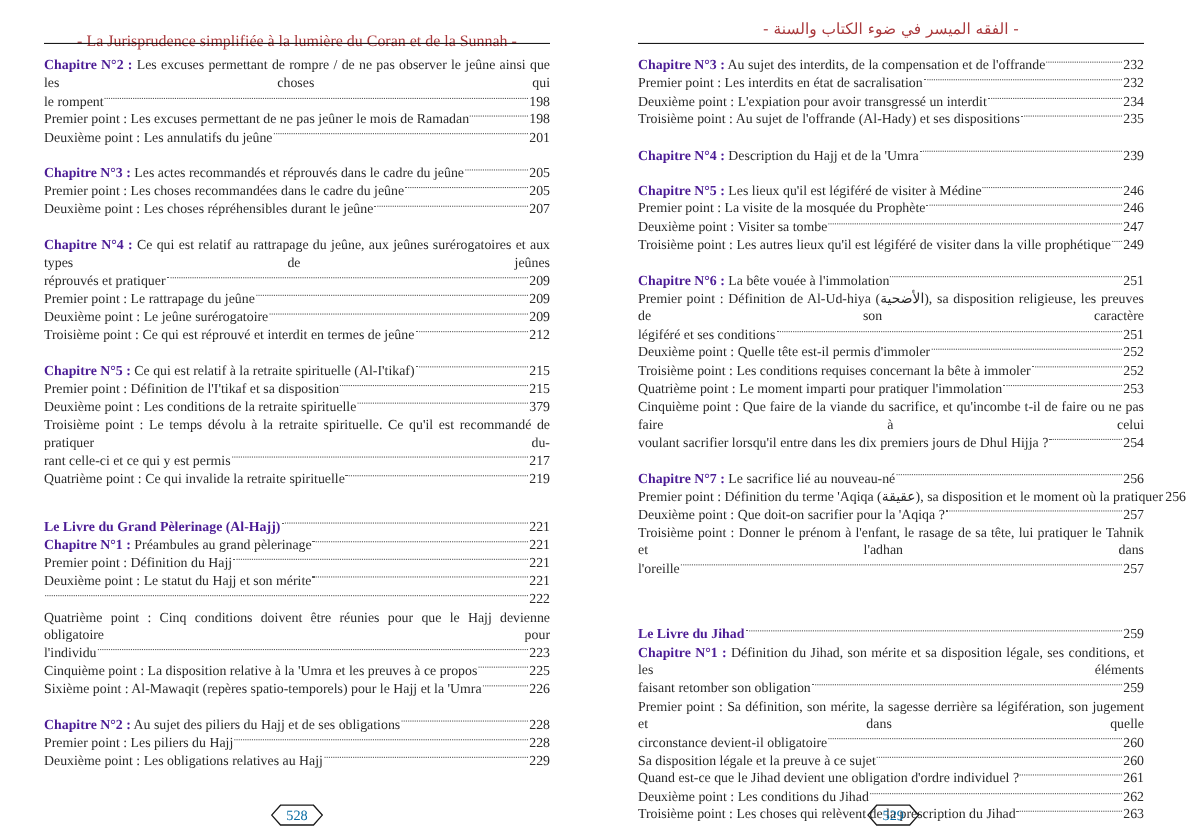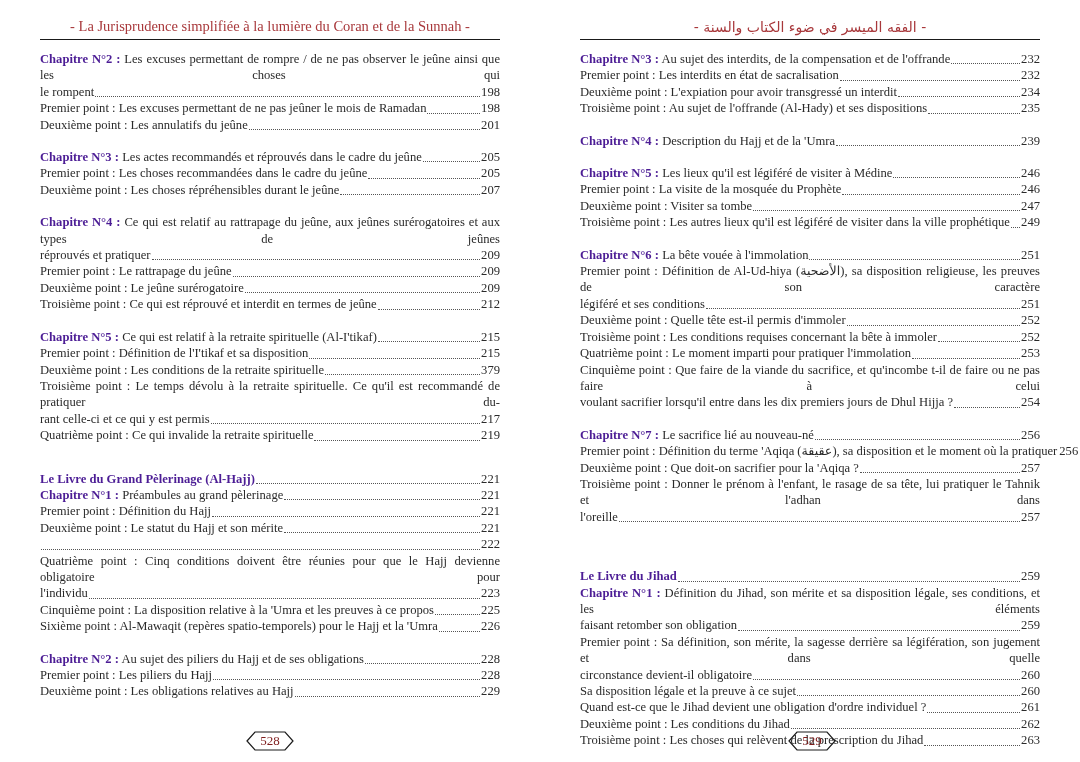--- a/index.html
+++ b/index.html
@@ -1,38 +1,38 @@
 <!DOCTYPE html>
 <html><head>
 <meta charset="utf-8">
 <style>
   html, body { margin:0; padding:0; background:#ffffff; }
   body { width:1080px; height:762px; position:relative; overflow:hidden;
          font-family:"Liberation Serif","DejaVu Serif",serif; color:#2a2a2a; }
   .page { position:absolute; top:0; width:540px; height:762px; }
   .page.left { left:0; }
   .page.right { left:540px; }
-  .running-head { position:absolute; top:18px; left:40px; width:460px; text-align:center;
+  .running-head { position:absolute; top:30px; left:40px; width:460px; text-align:center;
                   font-size:14.5px; color:#a8383b; }
   .running-head.ar { direction:rtl; font-family:"DejaVu Sans",sans-serif; font-size:14px; top:19px; }
   .rule { position:absolute; top:39px; left:40px; width:460px; height:0; border-top:1.6px solid #1a1a1a; }
   .toc { position:absolute; left:40px; width:460px; font-size:12.6px; line-height:16.4px; }
   .entry { display:block; text-align:justify; }
-  .line { display:flex; align-items:flex-end; white-space:nowrap; }
+  .line { display:flex; align-items:center; white-space:nowrap; }
   .line .txt { flex:0 0 auto; }
   .line .dots { flex:1 1 auto; overflow:hidden; margin:0 1px; color:#333;
                 border-bottom:1px dotted #555; height:0; position:relative; top:-3px; }
   .line .pg { flex:0 0 auto; }
   .wrap { text-align:justify; text-align-last:justify; white-space:normal; }
   b.lbl { font-weight:bold; color:#4c1d95; }
   .gap { height:16px; }
   .gap2 { height:27px; }
   .pnum { position:absolute; top:731px; width:48px; height:20px; }
   .pnum svg { position:absolute; left:0; top:0; }
-  .pnum span { position:absolute; left:0; top:2px; width:48px; text-align:center; font-size:13px; color:#7f1d1d; }
+  .pnum span { position:absolute; left:0; top:2px; width:48px; text-align:center; font-size:13px; color:#0369a1; }
 </style>
 </head>
 <body>
 
 <div class="page left">
   <div class="running-head">- La Jurisprudence simplifiée à la lumière du Coran et de la Sunnah -</div>
   <div class="rule"></div>
 
   <div class="toc" style="top:51px;">
 

